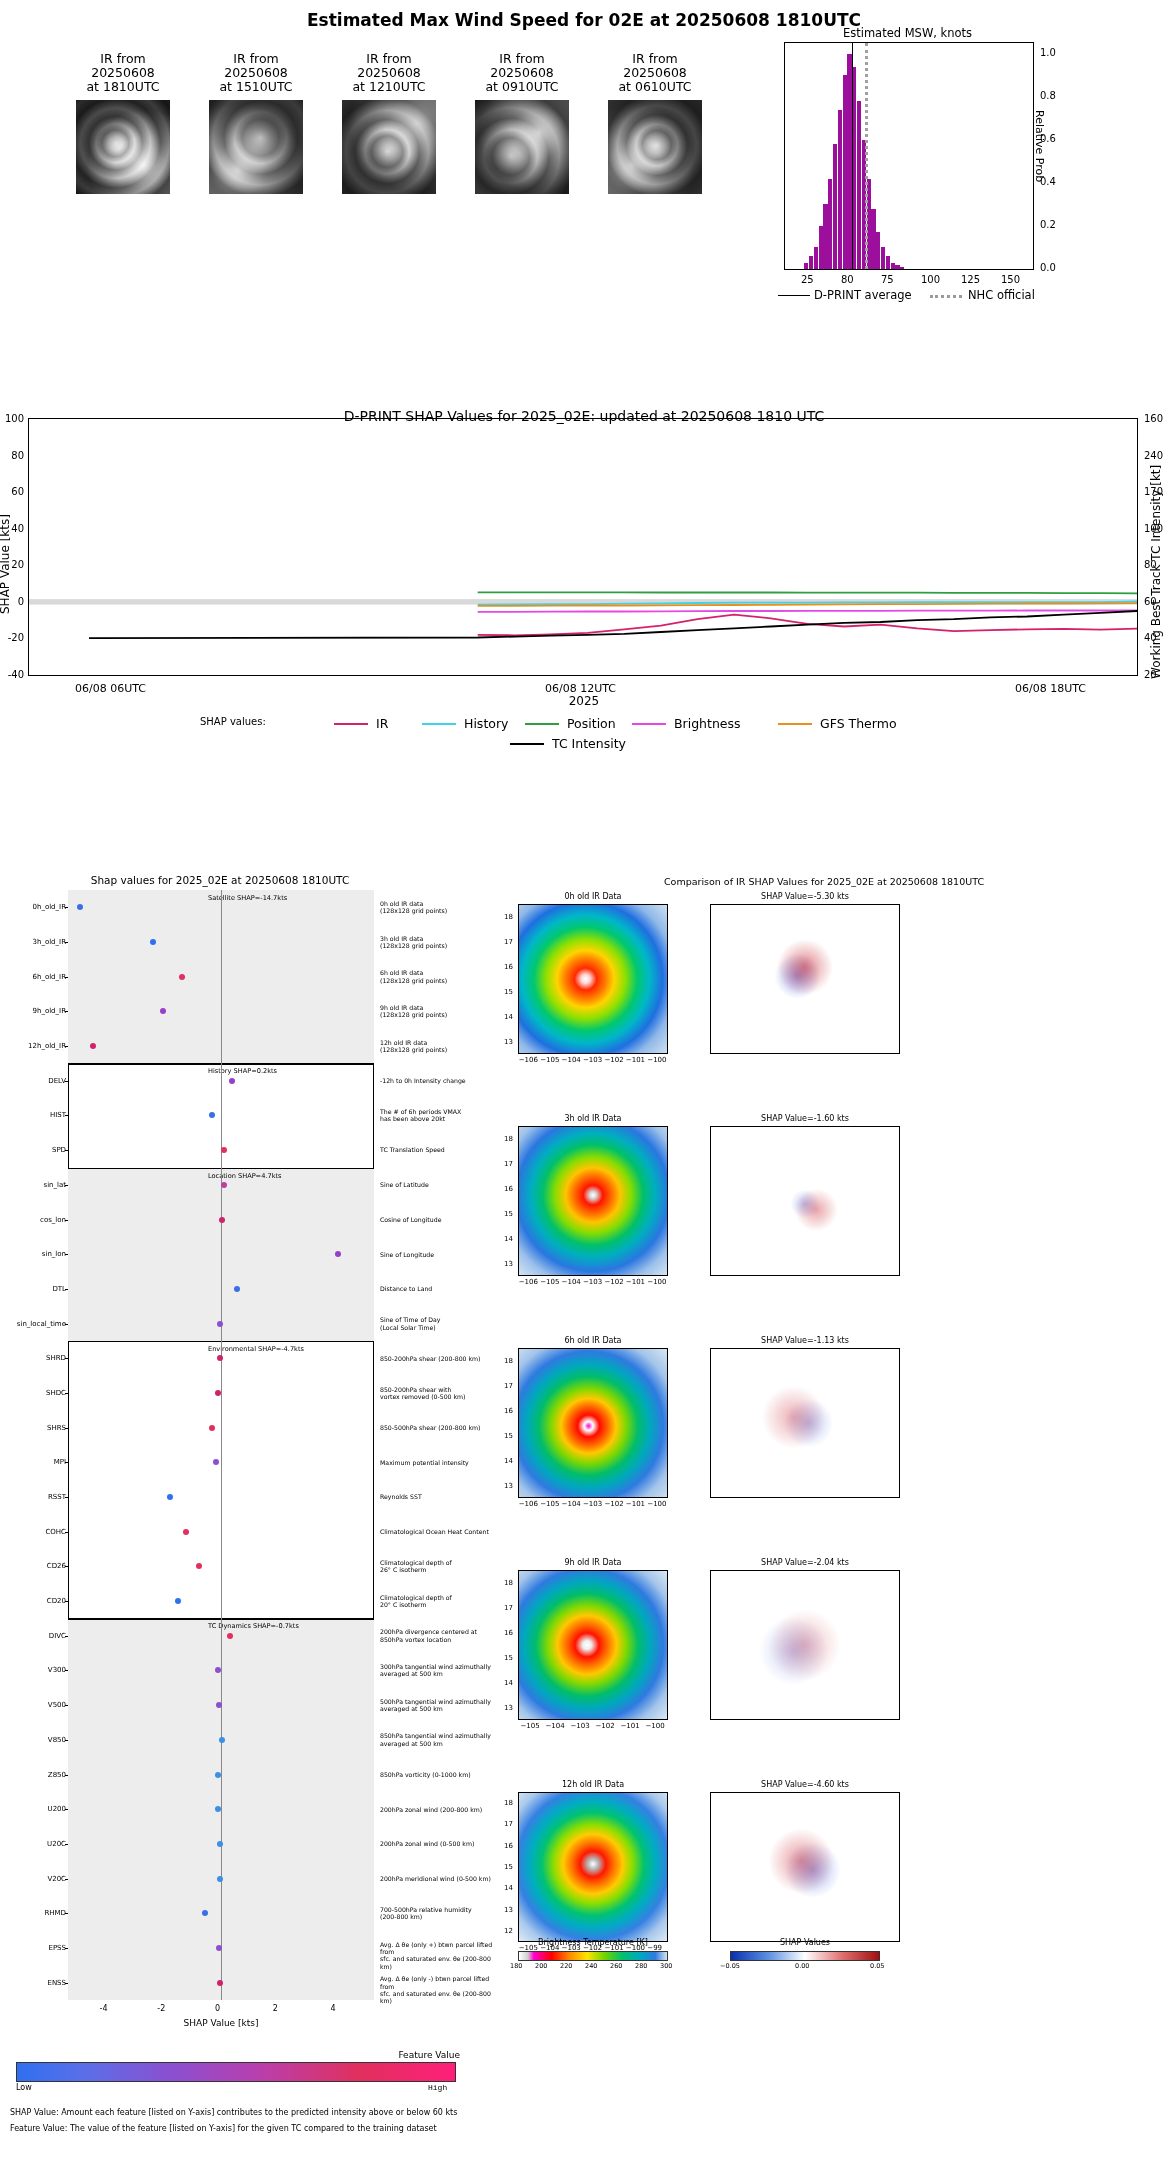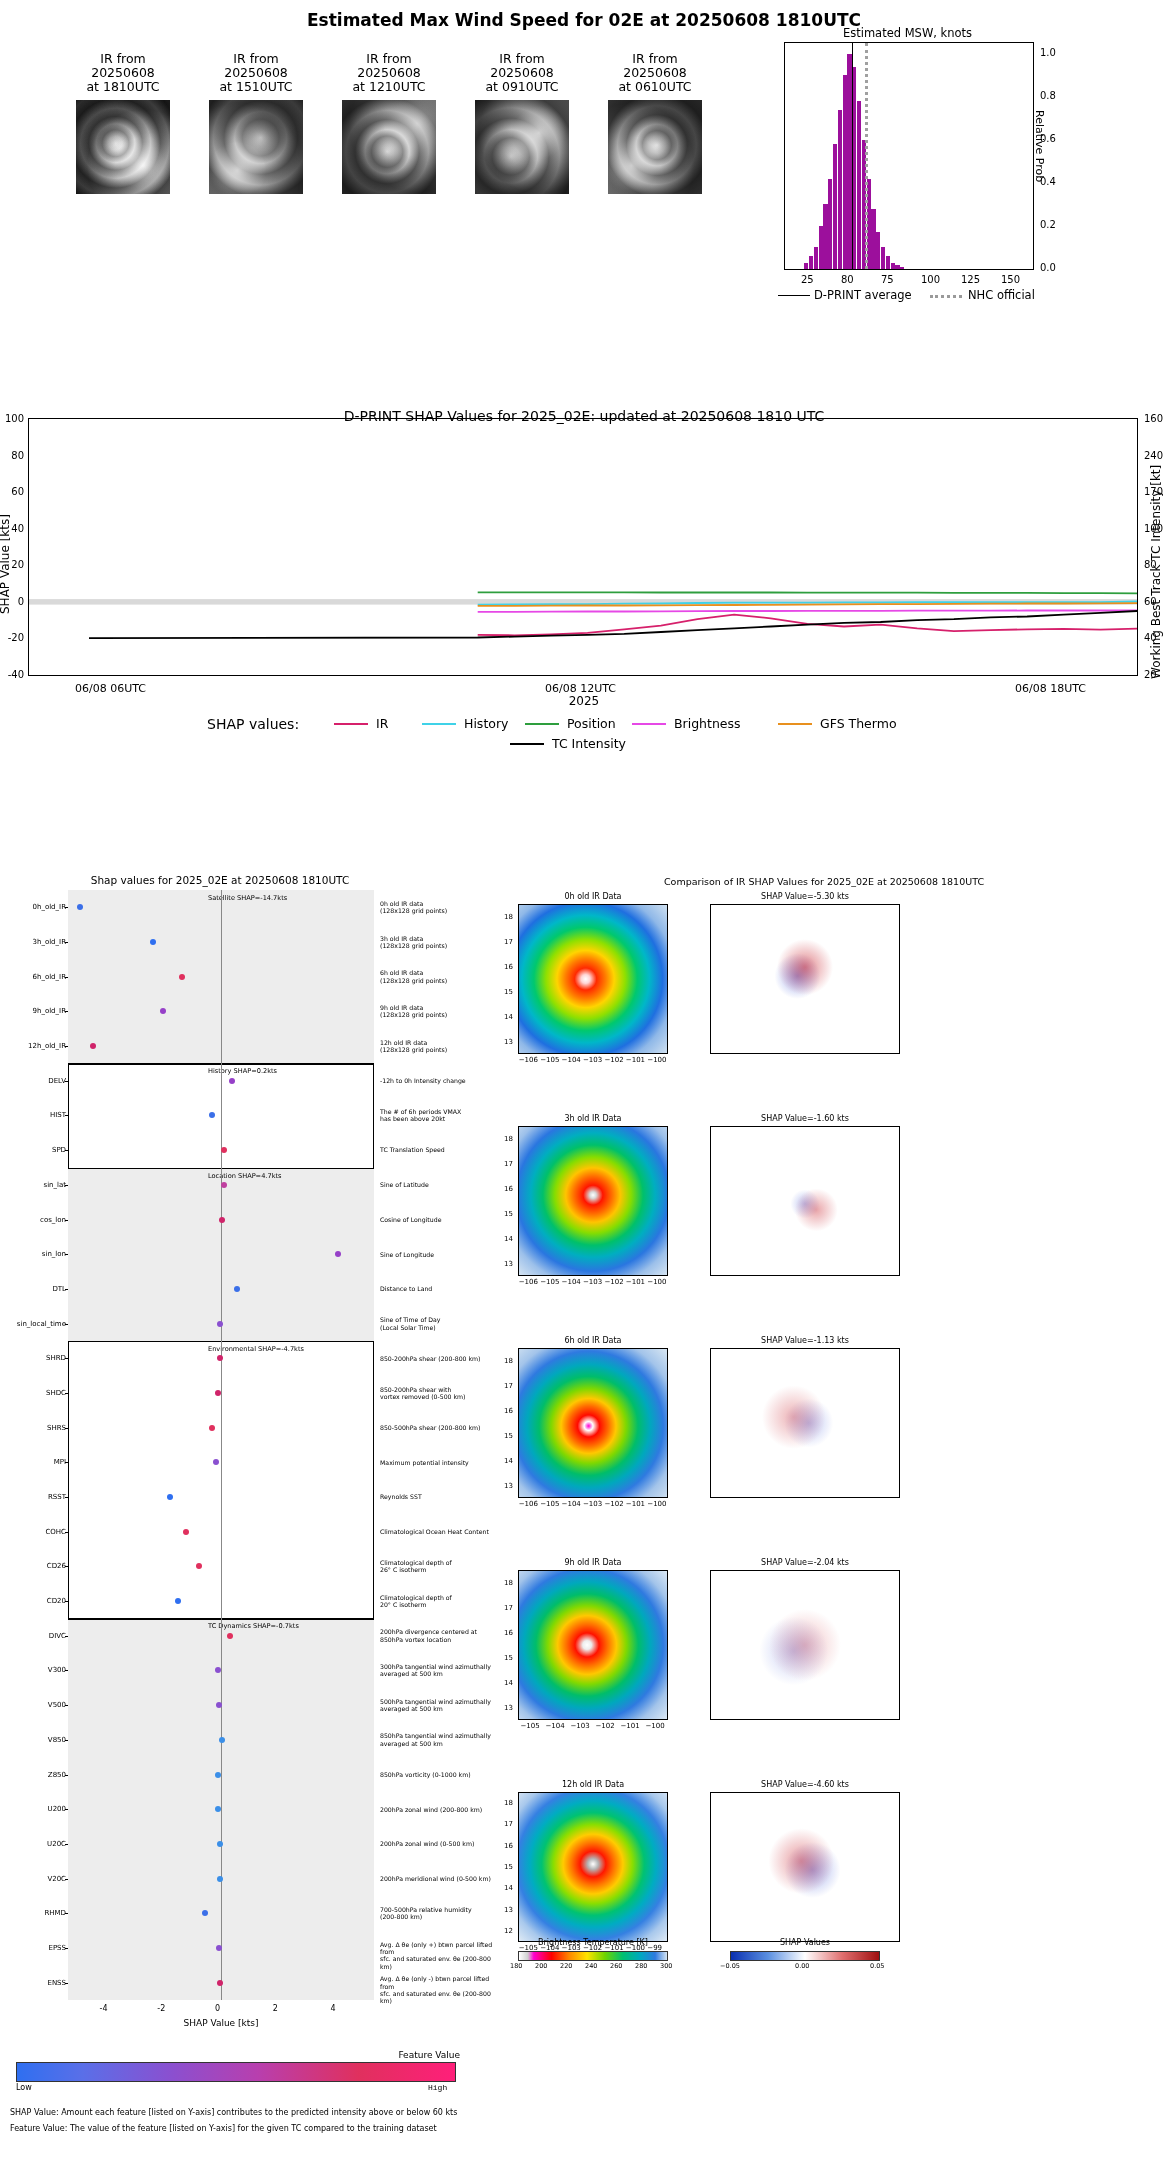--- a/index.html
+++ b/index.html
@@ -196,21 +196,21 @@
 <div id="ts-xticks" class="abs" style="left:28px;top:680px;width:1110px;height:14px;">
     <div class="tick" style="left: 47px; top: 2px; font-size: 11px;">06/08 06UTC</div>
     <div class="tick" style="left: 517px; top: 2px; font-size: 11px;">06/08 12UTC</div>
     <div class="tick" style="left: 987px; top: 2px; font-size: 11px;">06/08 18UTC</div>
   </div>
 <div class="abs" style="left:12px;top:600px;font-size:12px;transform:rotate(-90deg);transform-origin:left bottom;white-space:nowrap;">SHAP Value [kts]</div>
 <div class="abs" style="left:1163px;top:665px;font-size:12px;transform:rotate(-90deg);transform-origin:left bottom;white-space:nowrap;">Working Best Track TC Intensity [kt]</div>
 <div class="abs" style="left:0;top:694px;width:1168px;text-align:center;font-size:12px;">2025</div>
 
 <div class="abs" style="left:0px;top:712px;width:1168px;height:44px;">
-  <div class="abs" style="left:207px;top:4px;font-size:14px;">SHAP values:</div>
+  <div class="abs" style="left:200px;top:4px;font-size:10px;">SHAP values:</div>
   <div class="leg-swatch" style="left:334px;top:11px;border-color:#d6206b;"></div>
   <div class="leg-item" style="left:376px;top:4px;">IR</div>
   <div class="leg-swatch" style="left:422px;top:11px;border-color:#3fd2e8;"></div>
   <div class="leg-item" style="left:464px;top:4px;">History</div>
   <div class="leg-swatch" style="left:525px;top:11px;border-color:#2e9e3e;"></div>
   <div class="leg-item" style="left:567px;top:4px;">Position</div>
   <div class="leg-swatch" style="left:632px;top:11px;border-color:#e648e6;"></div>
   <div class="leg-item" style="left:674px;top:4px;">Brightness</div>
   <div class="leg-swatch" style="left:778px;top:11px;border-color:#e8901e;"></div>
   <div class="leg-item" style="left:820px;top:4px;">GFS Thermo</div>

